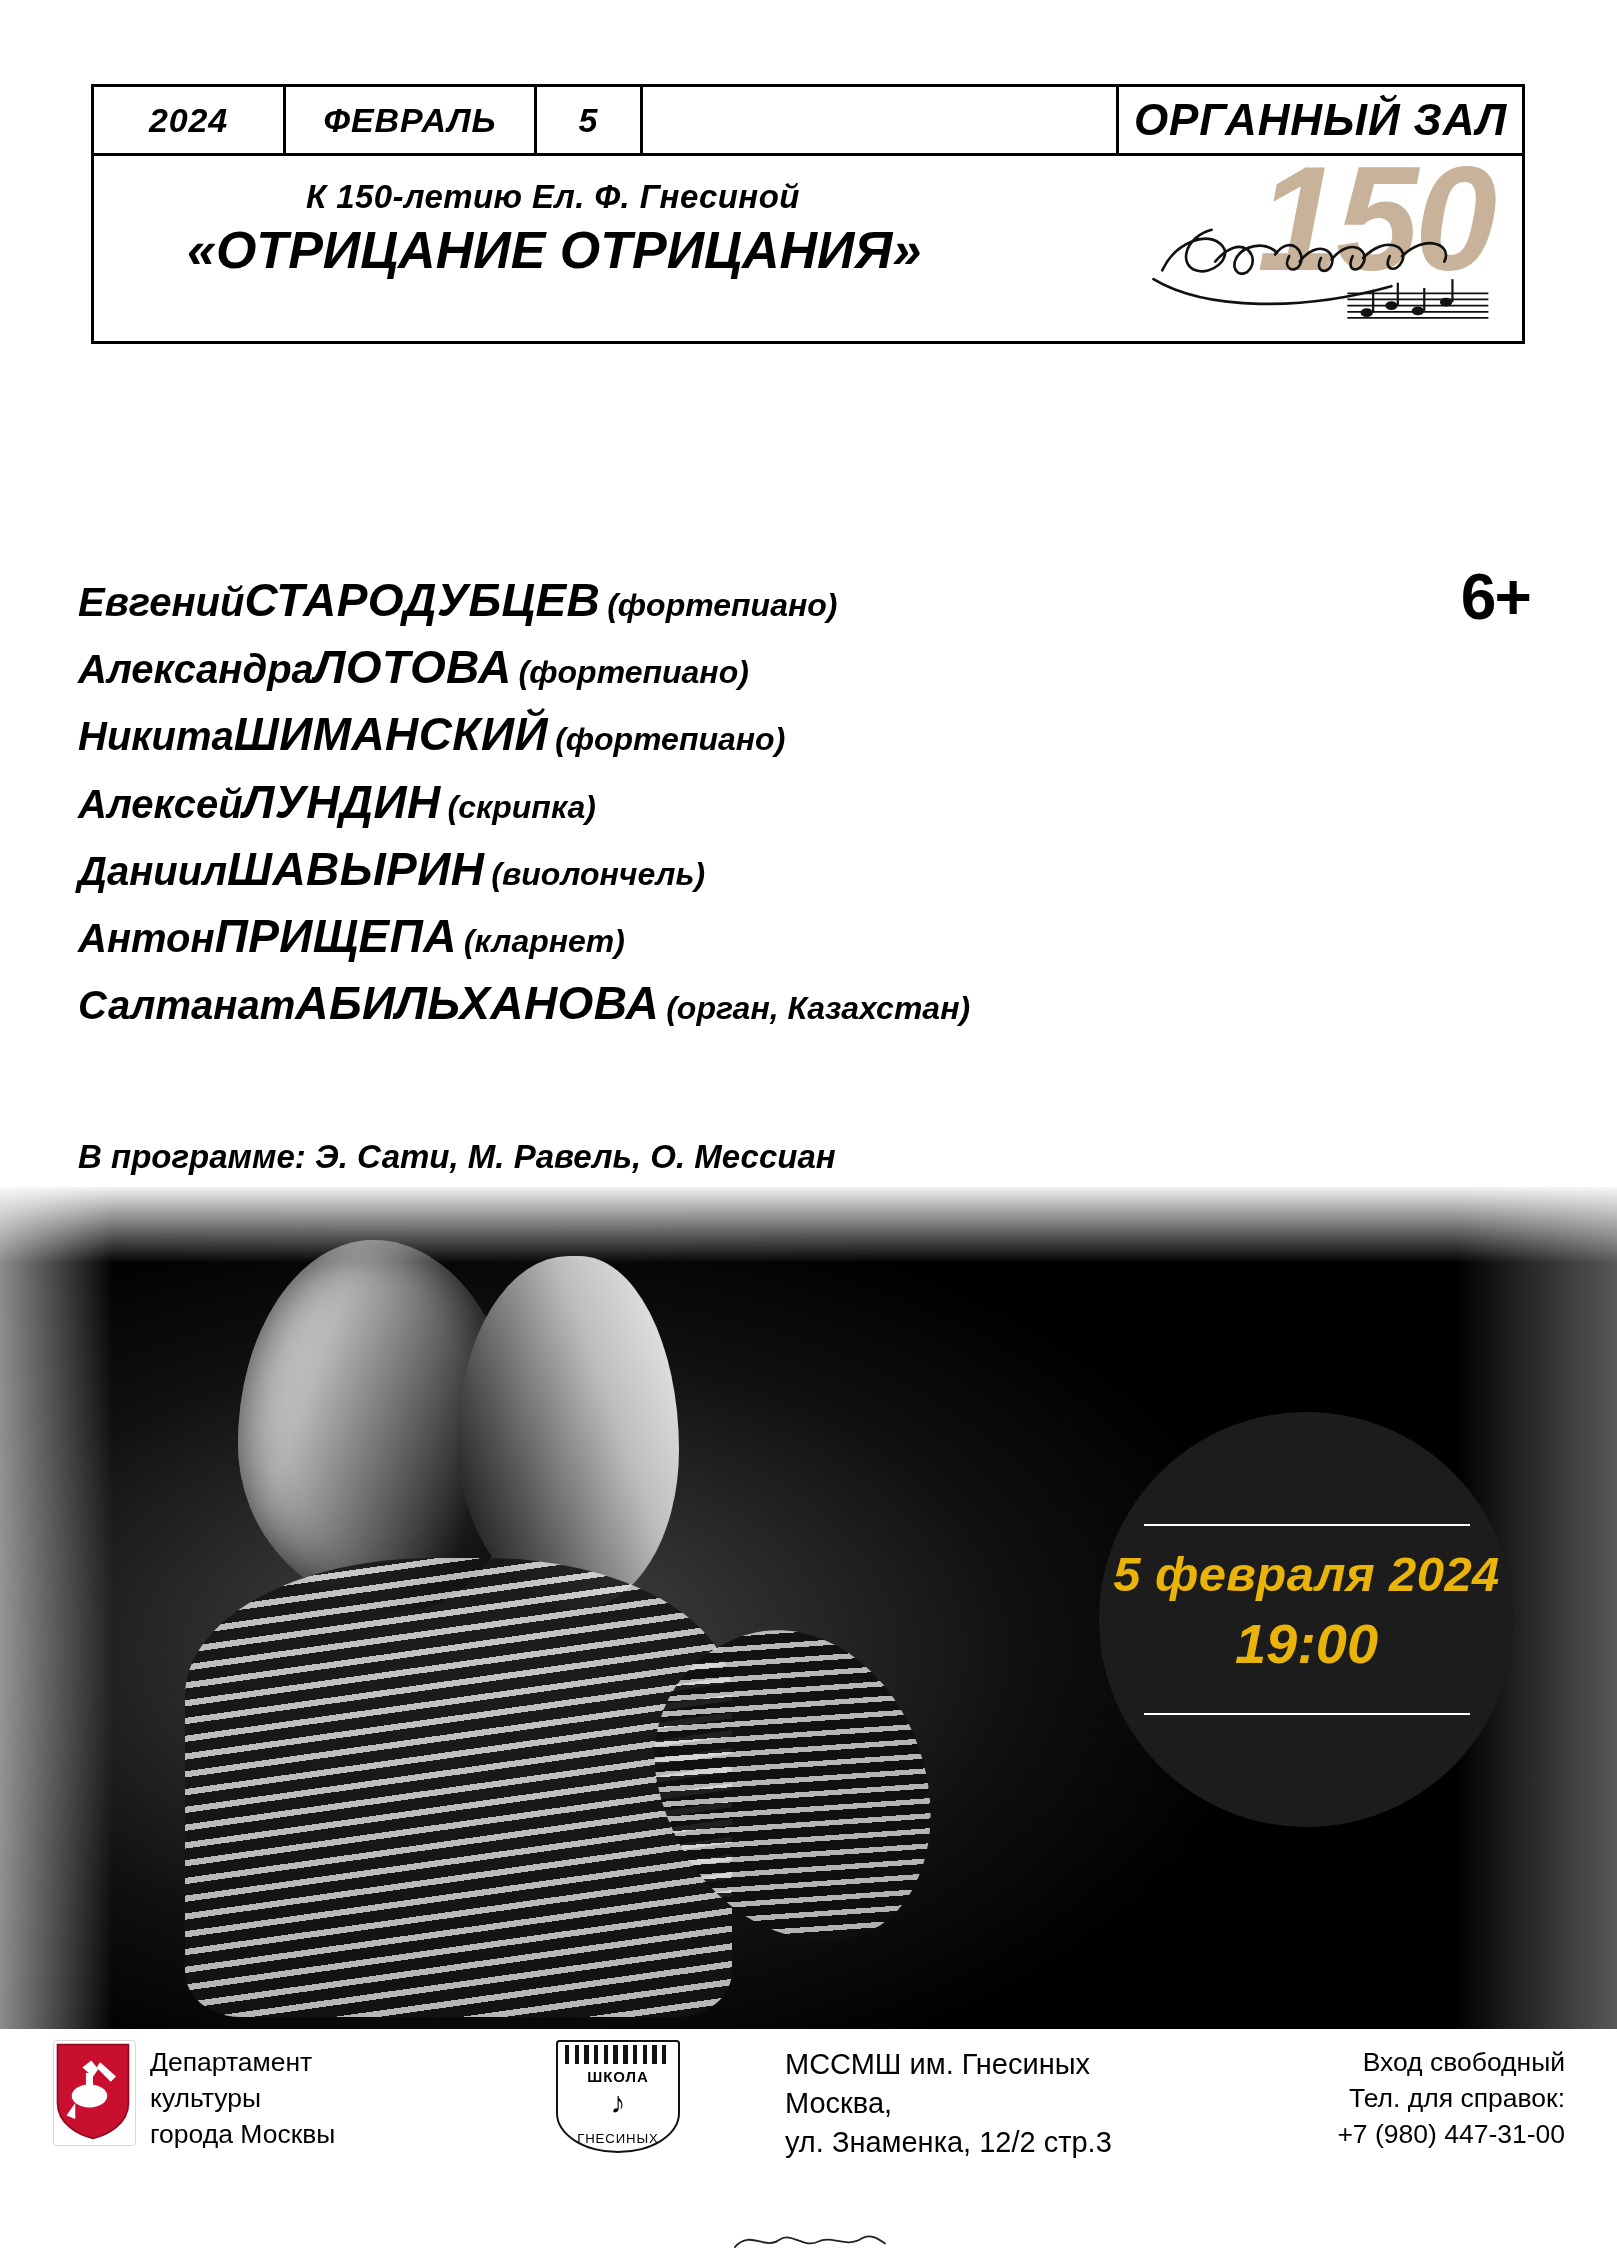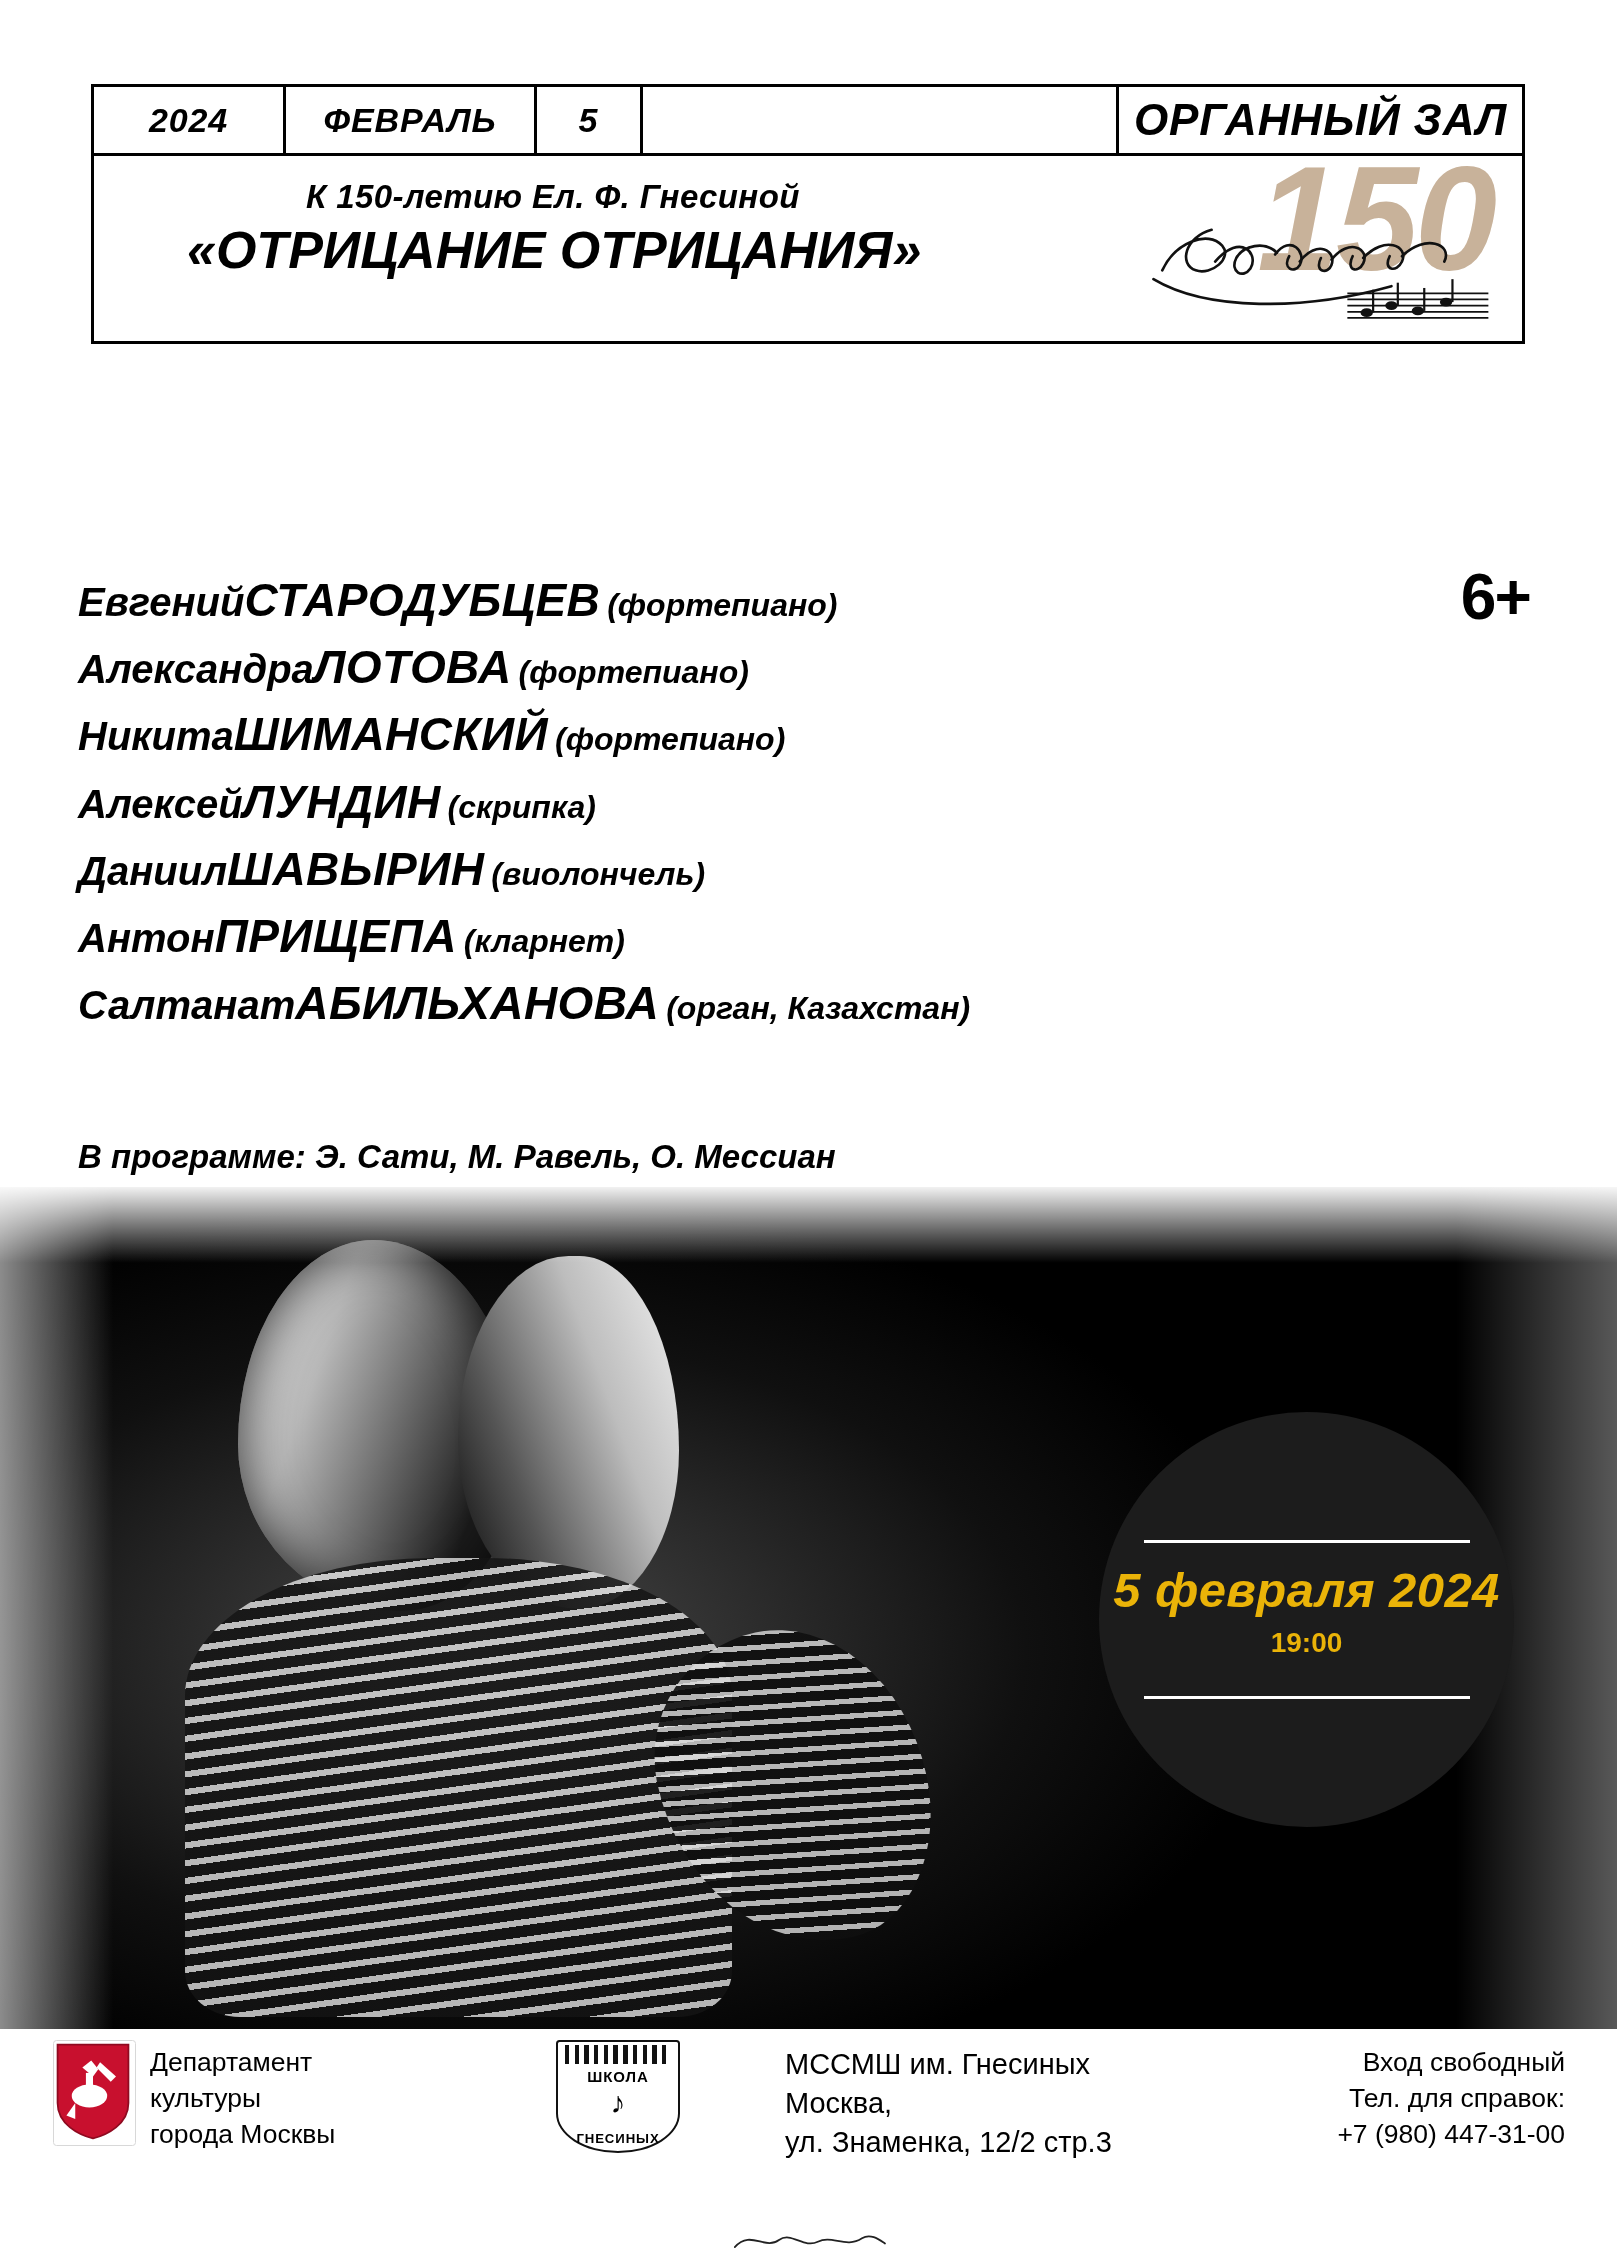--- a/index.html
+++ b/index.html
@@ -258,22 +258,23 @@
     background: #ffffff;
   }
   .date-circle .d1 {
     font-size: 49px;
     font-weight: bold;
     font-style: italic;
     margin: 19.4px 0 8.8px;
     letter-spacing: 0.4px;
   }
   .date-circle .d2 {
-    font-size: 28px;
-    font-weight: bold;
+    font-size: 56px;
+    font-weight: bold;
+    font-style: italic;
     margin: 0 0 37px;
   }
 
   
   .footer {
     position: absolute;
     left: 0;
     top: 2029px;
     width: 1618px;
     height: 229px;
@@ -325,21 +326,21 @@
     text-align: center;
     font-size: 15px;
     font-weight: bold;
     letter-spacing: 0.9px;
   }
   .school-logo .lbl2 {
     position: absolute;
     left: 0; right: 0; bottom: 7px;
     text-align: center;
     font-size: 13.2px;
-    font-weight: bold;
+    font-weight: normal;
     letter-spacing: 0.9px;
   }
   .school-logo .note {
     position: absolute;
     left: 50%;
     top: 48px;
     transform: translateX(-50%);
     font-size: 30px;
     line-height: 1;
   }

